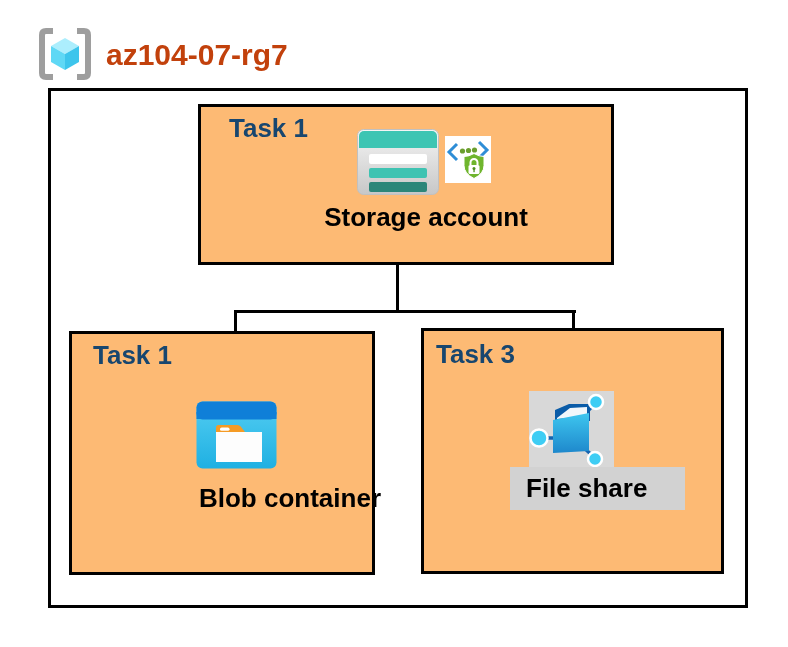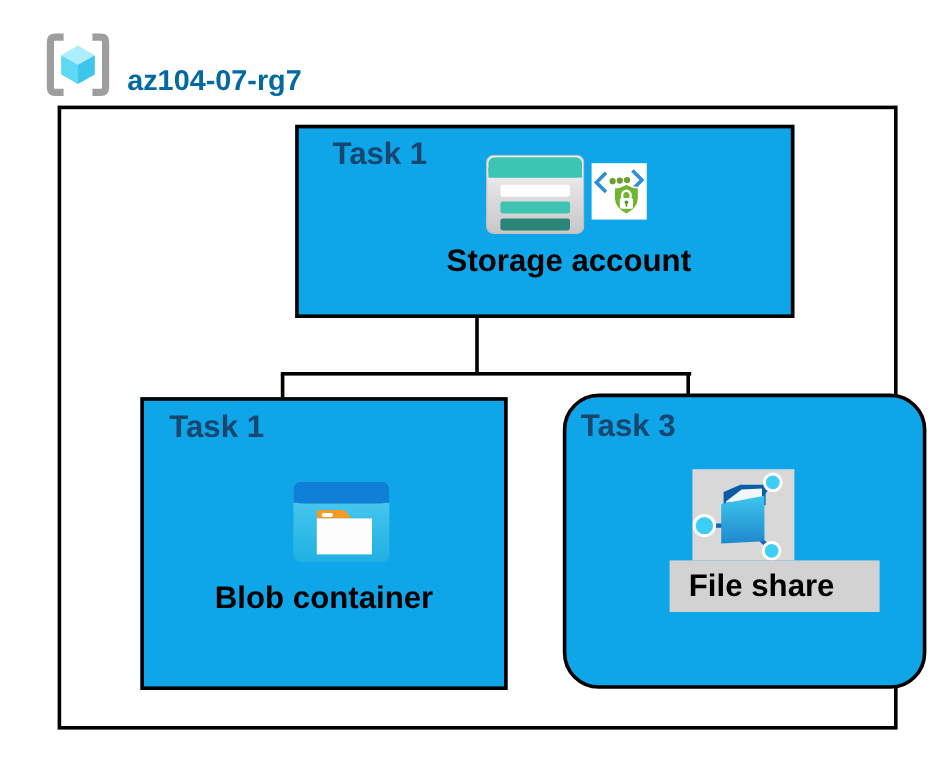--- a/index.html
+++ b/index.html
@@ -2,28 +2,28 @@
 <html><head>
 <meta charset="utf-8">
 <style>
   html,body{margin:0;padding:0;background:#ffffff;}
   .stage{
     position:relative;width:788px;height:647px;background:#ffffff;
     font-family:"Liberation Sans","DejaVu Sans",sans-serif;overflow:hidden;
   }
   .abs{position:absolute;}
   
-  .rg-title{left:106px;top:54px;font-size:24px;font-weight:bold;color:#0369a1;letter-spacing:0px;}
+  .rg-title{left:106px;top:38px;font-size:30px;font-weight:bold;color:#c2410c;letter-spacing:0px;}
   
   .outer-box{left:48px;top:88px;width:700px;height:520px;border:3px solid #000;background:#ffffff;box-sizing:border-box;}
   
-  .task-box{border:3px solid #000;background:#0ea5e9;box-sizing:border-box;margin-left:48px;}
+  .task-box{border:3px solid #000;background:#fdba74;box-sizing:border-box;}
   .task1{left:198px;top:104px;width:416px;height:161px;}
   .task2{left:69px;top:331px;width:306px;height:244px;}
-  .task3{left:421px;top:328px;width:303px;height:246px;border-radius:30px;}
+  .task3{left:421px;top:328px;width:303px;height:246px;}
   .task-label{position:absolute;font-size:26px;font-weight:bold;color:#17466F;}
   .node-label{position:absolute;font-size:26px;font-weight:bold;color:#000;white-space:nowrap;padding-left:20px;}
   
   .line{background:#000;}
   .v1{left:396px;top:233px;width:3px;height:79px;}
   .hline{left:234px;top:310px;width:342px;height:3px;}
   .v2{left:234px;top:312px;width:3px;height:78px;}
   .v3{left:572px;top:312px;width:3px;height:79px;}
   
   .fs-icon-bg{left:105px;top:60px;width:85px;height:76px;background:#d8d8d8;}
@@ -105,21 +105,21 @@
         </defs>
         <rect x="0.5" y="0.5" width="80" height="67" rx="6" fill="url(#bgrad)"></rect>
         <rect x="0.5" y="0.5" width="80" height="18" rx="6" fill="#0F7FD8"></rect>
         <rect x="0.5" y="11" width="80" height="7" fill="#0F7FD8"></rect>
         <path d="M20 31 v-4.5 q0 -2.5 2.5 -2.5 h19 q2 0 3.2 1.6 L49 31 Z" fill="#F59B25"></path>
         <rect x="24" y="26.6" width="9.5" height="3.2" rx="1.6" fill="#FFFFFF"></rect>
         <rect x="20" y="31" width="46" height="30" fill="#FDFDFD"></rect>
       </svg>
     </div>
 
-    <div class="node-label" style="left:39px;width:250px;top:149px;text-align:left;">Blob container</div>
+    <div class="node-label" style="left:39px;width:250px;top:149px;text-align:right;">Blob container</div>
   </div>
 
   <div class="abs task-box task3">
     <div class="task-label" style="left:12px;top:8px;">Task 3</div>
 
     <div class="abs fs-icon-bg">
       <div class="abs" style="left:0;top:0;width:85px;height:76px;">
         <svg width="85" height="76" viewBox="0 0 85 76">
           <defs>
             <linearGradient id="fgrad" x1="0" y1="0" x2="0" y2="1">

